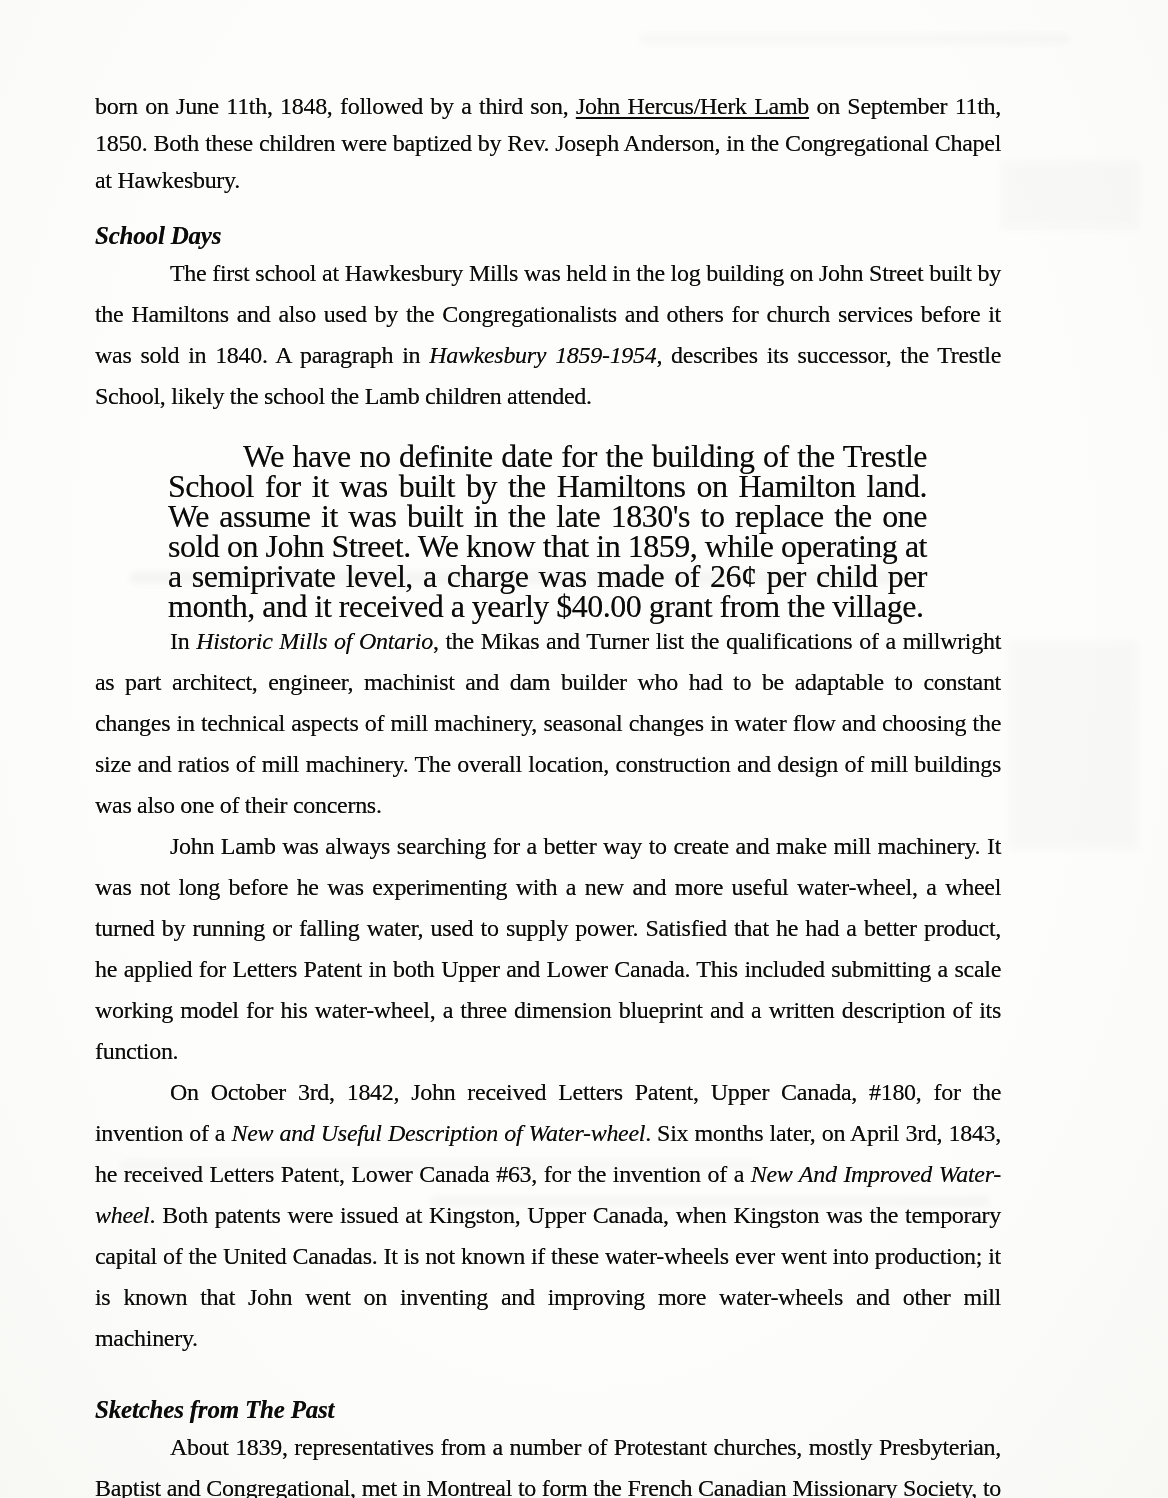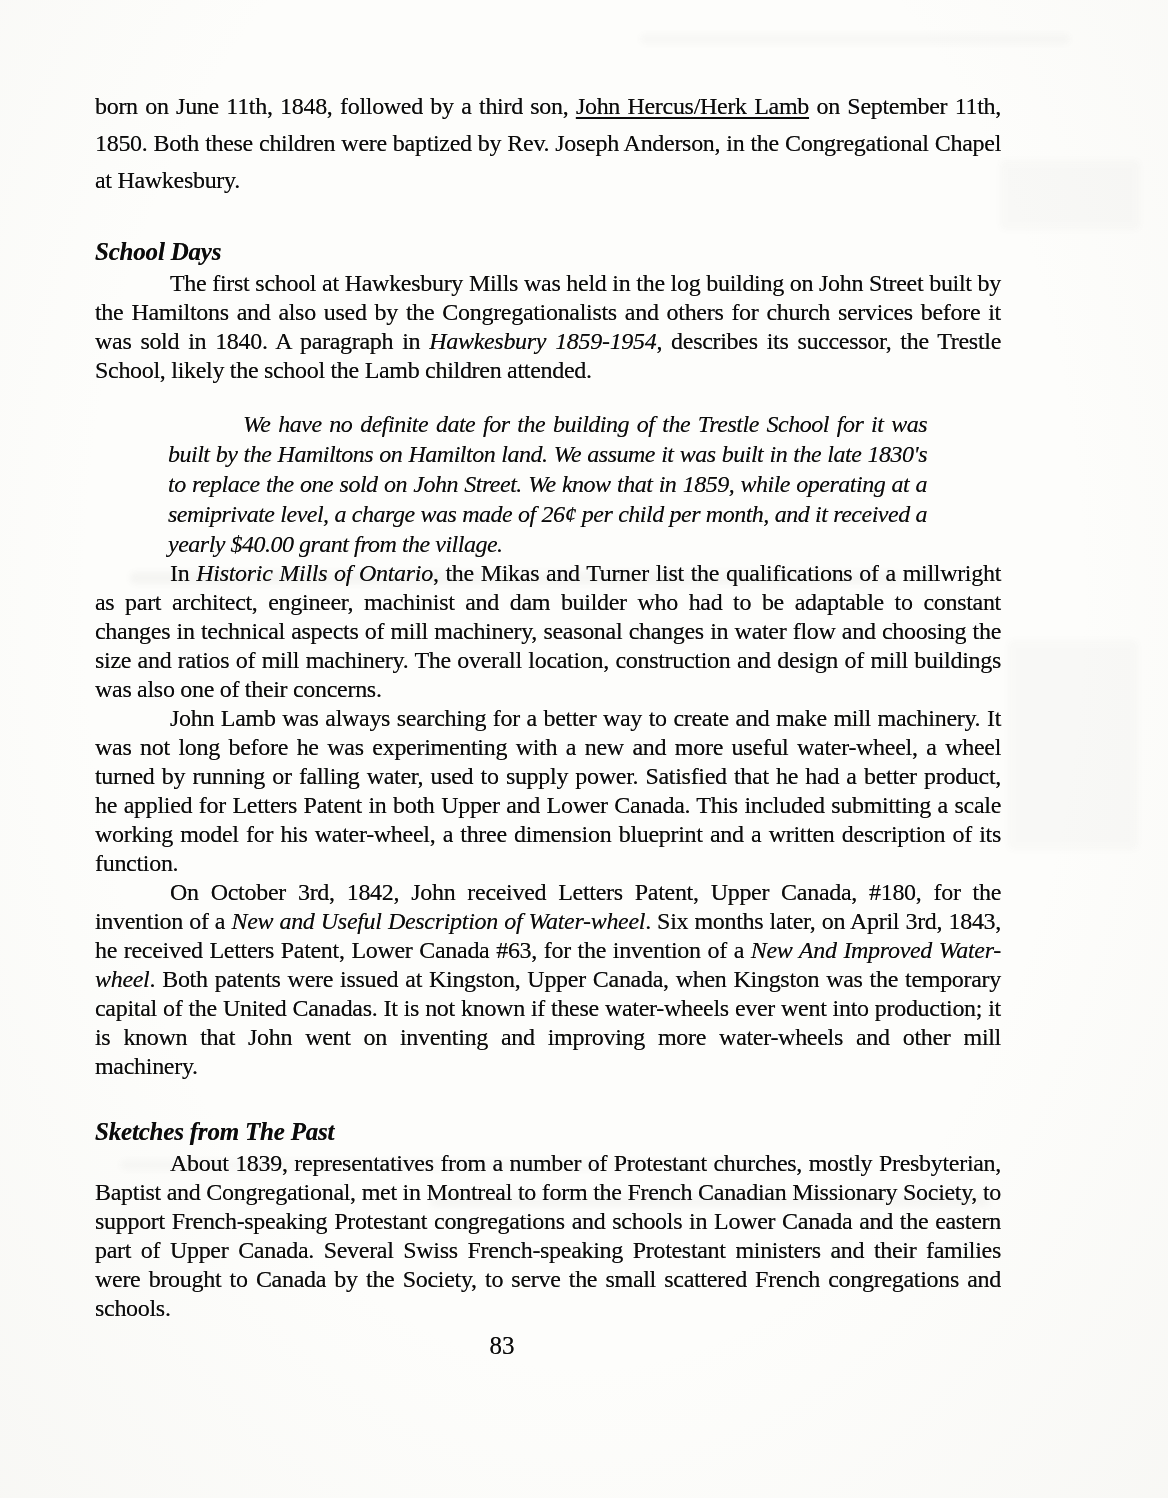--- a/index.html
+++ b/index.html
@@ -24,48 +24,47 @@
   }
   .text-col {
     position: absolute;
     left: 95px;
     top: 88px;
     width: 906px;
   }
   .body-para {
     margin: 0;
     font-size: 24px;
-    line-height: 29px;
+    line-height: 41px;
     text-align: justify;
     text-indent: 75px;
     letter-spacing: -0.3px;
     text-shadow: 0 0 0.5px rgba(0,0,0,0.6);
   }
   .para-continuation {
     text-indent: 0;
     line-height: 37px;
   }
   .section-heading {
     margin: 0;
     font-size: 25px;
     line-height: 34px;
     font-weight: bold;
     font-style: italic;
     letter-spacing: -0.2px;
     text-shadow: 0 0 0.5px rgba(0,0,0,0.6);
   }
-  .mt-school { margin-top: 36px; }
+  .mt-school { margin-top: 20px; }
   .mt-waterwheel { margin-top: 32px; }
   .mt-sketches { margin-top: 34px; }
   .heading-dates { margin-left: 13px; }
   .block-quote {
     margin: 24px 12px 0 73px;
     width: 759px;
-    font-size: 24px;
-    font-style: italic;
+    font-size: 32px;
     line-height: 30px;
     text-align: justify;
     text-indent: 75px;
     letter-spacing: -0.5px;
     text-shadow: 0 0 0.5px rgba(0,0,0,0.55);
   }
   .underlined-name {
     text-decoration: underline;
     text-underline-offset: 3px;
   }

